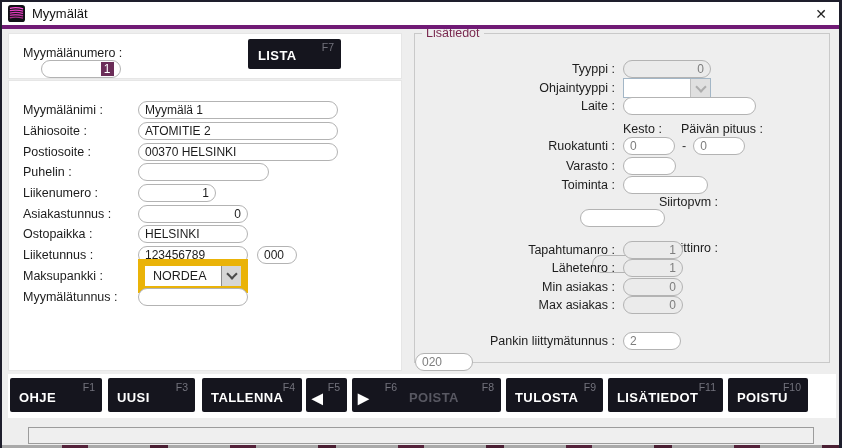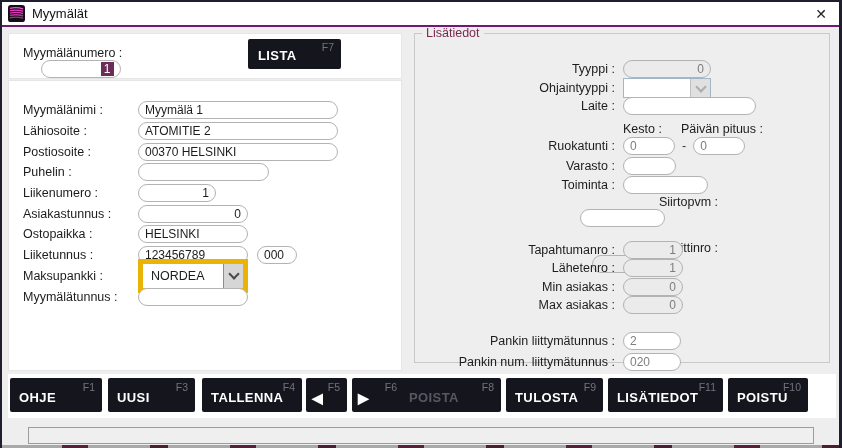--- a/index.html
+++ b/index.html
@@ -3,21 +3,21 @@
 <meta charset="utf-8">
 <style>
   html,body{margin:0;padding:0;}
   body{
     width:842px;height:448px;position:relative;overflow:hidden;
     background:#eeeeee;font-family:"Liberation Sans",sans-serif;
     -webkit-font-smoothing:antialiased;
   }
   .frame{position:absolute;inset:0;border-top:2px solid #1e1e2c;border-left:2px solid #1e1e2c;border-right:3px solid #1e1e2c;pointer-events:none;z-index:50;}
   
-  .titlebar{position:absolute;left:2px;top:2px;right:3px;height:23px;background:#ffffff;border-bottom:2px solid #701a75;display:flex;align-items:center;z-index:10;}
+  .titlebar{position:absolute;left:2px;top:2px;right:3px;height:23px;background:#ffffff;border-bottom:4px solid #701a75;display:flex;align-items:center;z-index:10;}
   .app-icon{width:17px;height:17px;margin-left:6px;flex:0 0 auto;}
   .title-text{margin-left:7px;font-size:13px;color:#111;}
   .close-btn{margin-left:auto;margin-right:12px;font-size:14px;color:#222;cursor:default;font-weight:400;line-height:1;}
   
   .panel{position:absolute;background:#ffffff;border:1px solid #e6e6e6;}
   .panel-top{left:8px;top:33px;width:392px;height:44px;}
   .panel-main{left:8px;top:80px;width:392px;height:289px;}
   
   .inp{height:18px;border:1px solid #b3b3b3;border-radius:9px;background:#fff;font-size:12px;color:#1c1c1c;display:flex;align-items:center;padding:0 6px;box-sizing:border-box;}
   .inp.right{justify-content:flex-end;}
@@ -30,21 +30,21 @@
   .w80{width:80px;}
   .lista-btn{position:absolute;left:239px;top:5px;width:93px;height:30px;background:#15151e;border-radius:2px;color:#fff;cursor:pointer;}
   .lista-btn .blabel{position:absolute;left:10px;bottom:6px;font-size:13px;font-weight:bold;letter-spacing:.4px;}
   .lista-btn .fkey{position:absolute;right:7px;top:2px;font-size:10.5px;color:#72727c;}
   
   .lrow{display:flex;align-items:center;height:20.7px;padding-left:14px;font-size:12.5px;color:#1c1c1c;}
   .lform{padding-top:19px;}
   .llabel{width:115px;flex:0 0 auto;}
   .w200{width:200px;} .w131{width:131px;} .w78{width:78px;} .w110{width:110px;} .w40{width:40px;margin-left:9px;}
   
-  .combo{height:34px;border:5px solid #eab308;background:#fff;display:flex;align-items:stretch;box-sizing:border-box;}
+  .combo{height:34px;border:7px solid #eab308;background:#fff;display:flex;align-items:stretch;box-sizing:border-box;}
   .combo .cval{flex:1;display:flex;align-items:center;padding:0 8px;font-size:12.5px;color:#1c1c1c;}
   .combo .chev{width:19px;background:#d6d6d6;border-left:1px solid #8d8d8d;display:flex;align-items:center;justify-content:center;}
   .chev-i{width:6px;height:6px;border-right:2px solid #4a4a4a;border-bottom:2px solid #4a4a4a;transform:rotate(45deg);margin-top:-3px;}
   .combo.dis2{border:1px solid #a3b6c6;height:20px;}
   .combo.dis2 .chev{background:#e0e0e0;border-left:1px solid #c0c0c0;}
   .combo.dis2 .chev-i{border-color:#adadad;}
   
   fieldset.lisa{position:absolute;left:414px;top:26px;width:416px;height:337px;border:1px solid #c9c9c9;margin:0;padding:0;box-sizing:border-box;background:transparent;}
   fieldset.lisa legend{font-size:12.5px;color:#7a2a50;margin-left:7px;padding:0 4px;}
   .rrow{position:absolute;left:0;width:100%;display:flex;align-items:center;font-size:12.5px;color:#1c1c1c;}
@@ -210,21 +210,20 @@
   <div class="rrow" style="top:256px;">
     <span class="rlabel">Max asiakas :</span>
     <div class="inp dis right w60">0</div>
   </div>
 
   <div class="rrow" style="top:292px;">
     <span class="rlabel">Pankin liittymätunnus :</span>
     <div class="inp greytx w58">2</div>
   </div>
   <div class="rrow" style="top:313px;">
-    <span class="rlabel">Pankin num. liittymätunnus :</span>
     <div class="inp greytx w58">020</div>
   </div>
 </fieldset>
 
 <div class="btnbar"></div>
 
 <div class="btn" style="left:10px;width:92px;">
   <span class="fkey">F1</span>
   <span class="blabel">OHJE</span>
 </div>

